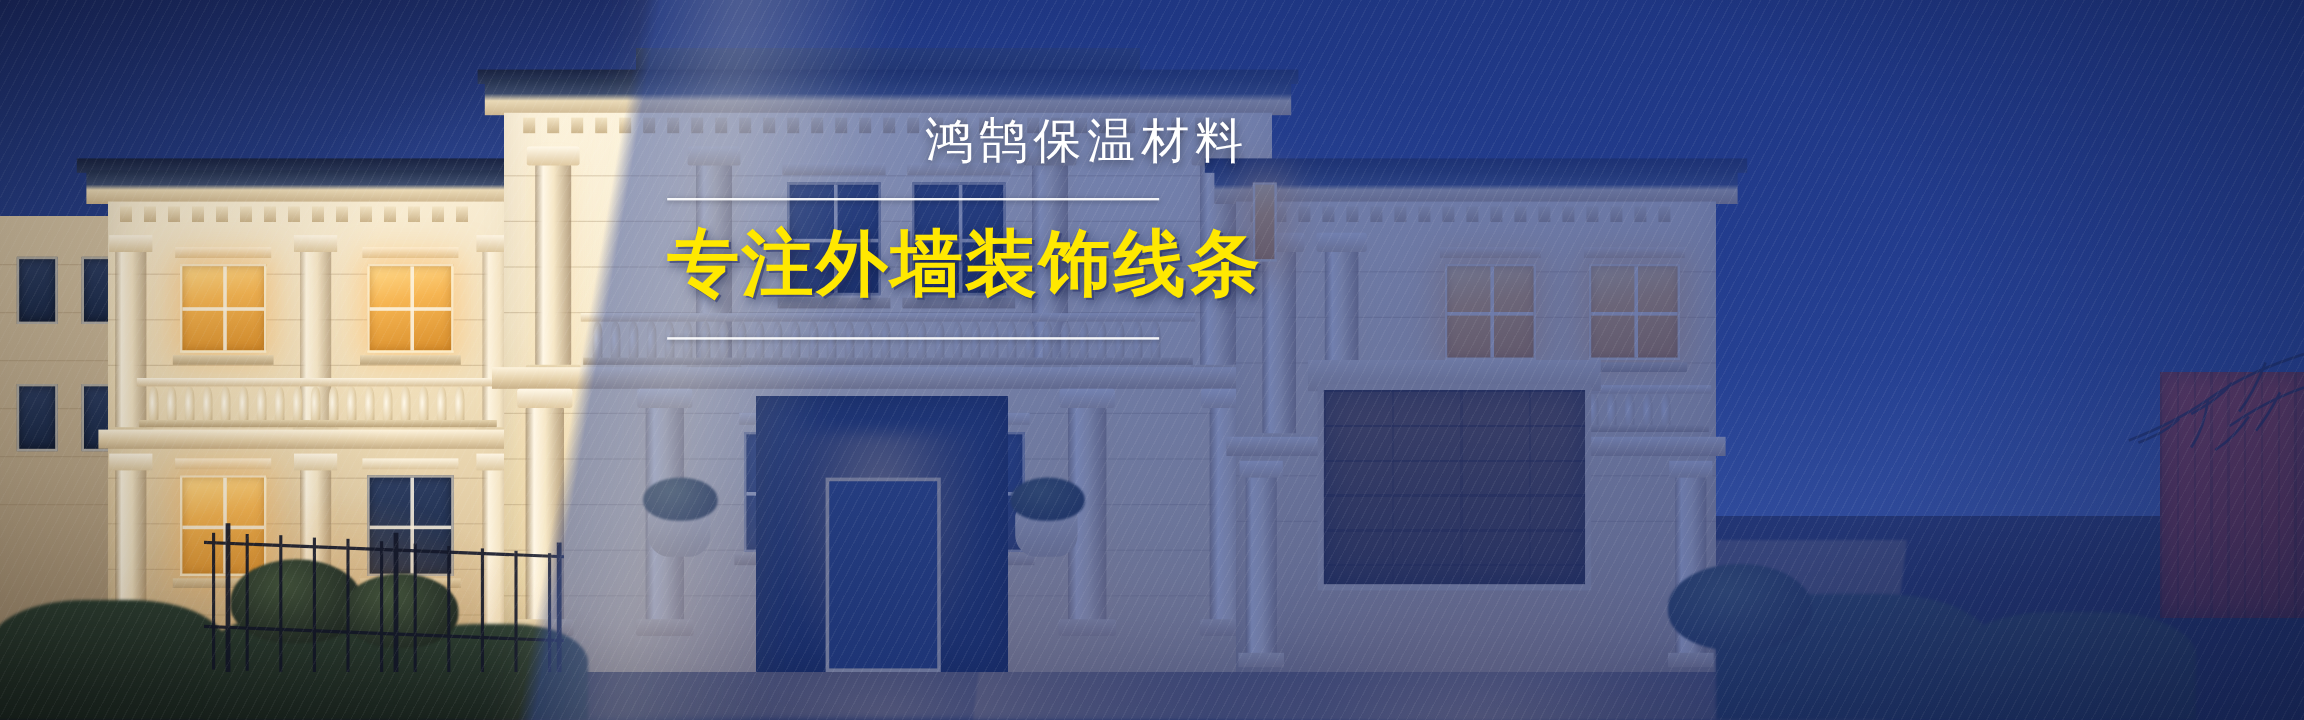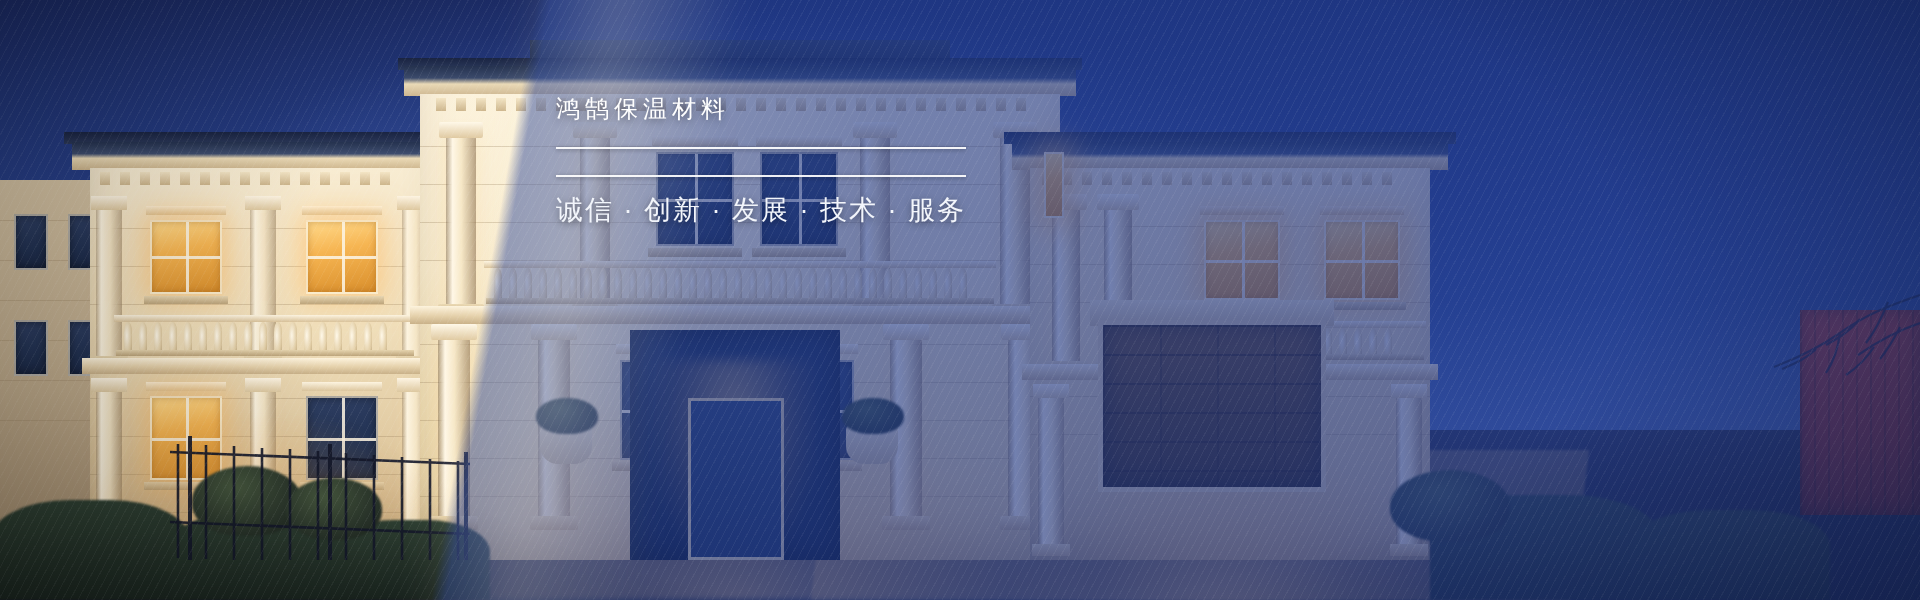--- a/index.html
+++ b/index.html
@@ -295,25 +295,26 @@
     transform:rotate(10deg);
     filter:blur(12px);
   }
 
   
   #textBlock {
     position:absolute; left:556px; top:96px; width:700px;
     z-index:30;
   }
   #brandName {
-    font-size:24px; line-height:1.1;
+    font-size:40px; line-height:1.1;
     color:#ffffff;
     letter-spacing:5px;
     font-weight:400;
     text-shadow:0 2px 8px rgba(0,0,0,0.45);
+    text-align:center;
   }
   #divTop {
     width:410px; height:2px; background:rgba(255,255,255,0.92);
     margin:25px 0 18px 0;
     box-shadow:0 1px 4px rgba(0,0,0,0.35);
   }
   .headline {
     font-size:60px; line-height:1.16;
     font-weight:700;
     color:#ffe800;
@@ -728,18 +729,18 @@
 
   <div id="overlay">
     <div id="overlayPanel"></div>
     <div id="overlayStripes"></div>
     <div id="overlayShaft"></div>
   </div>
 
   <div id="textBlock">
     <div id="brandName">鸿鹄保温材料</div>
     <div id="divTop"></div>
+    <div class="headline">专注外墙装饰线条</div>
     <div id="divBottom"></div>
-    <div id="slogan">诚信 · 创新 · 发展 · 技术 · 服务</div>
   </div>
 
   <div id="vignette"></div>
 </div>
 
 </body></html>

